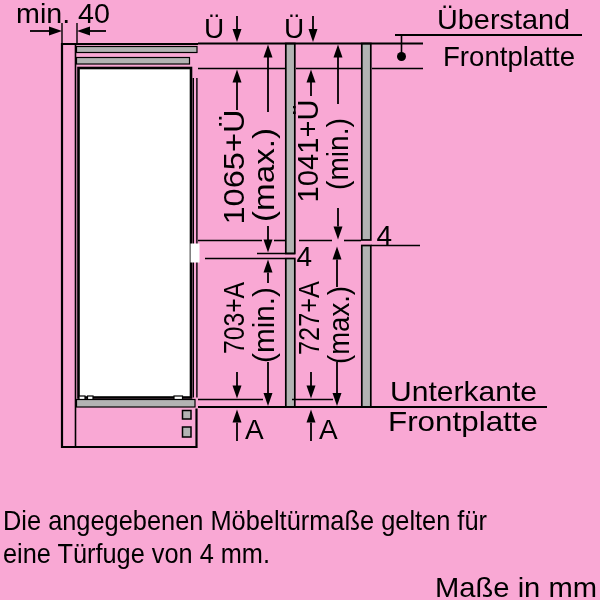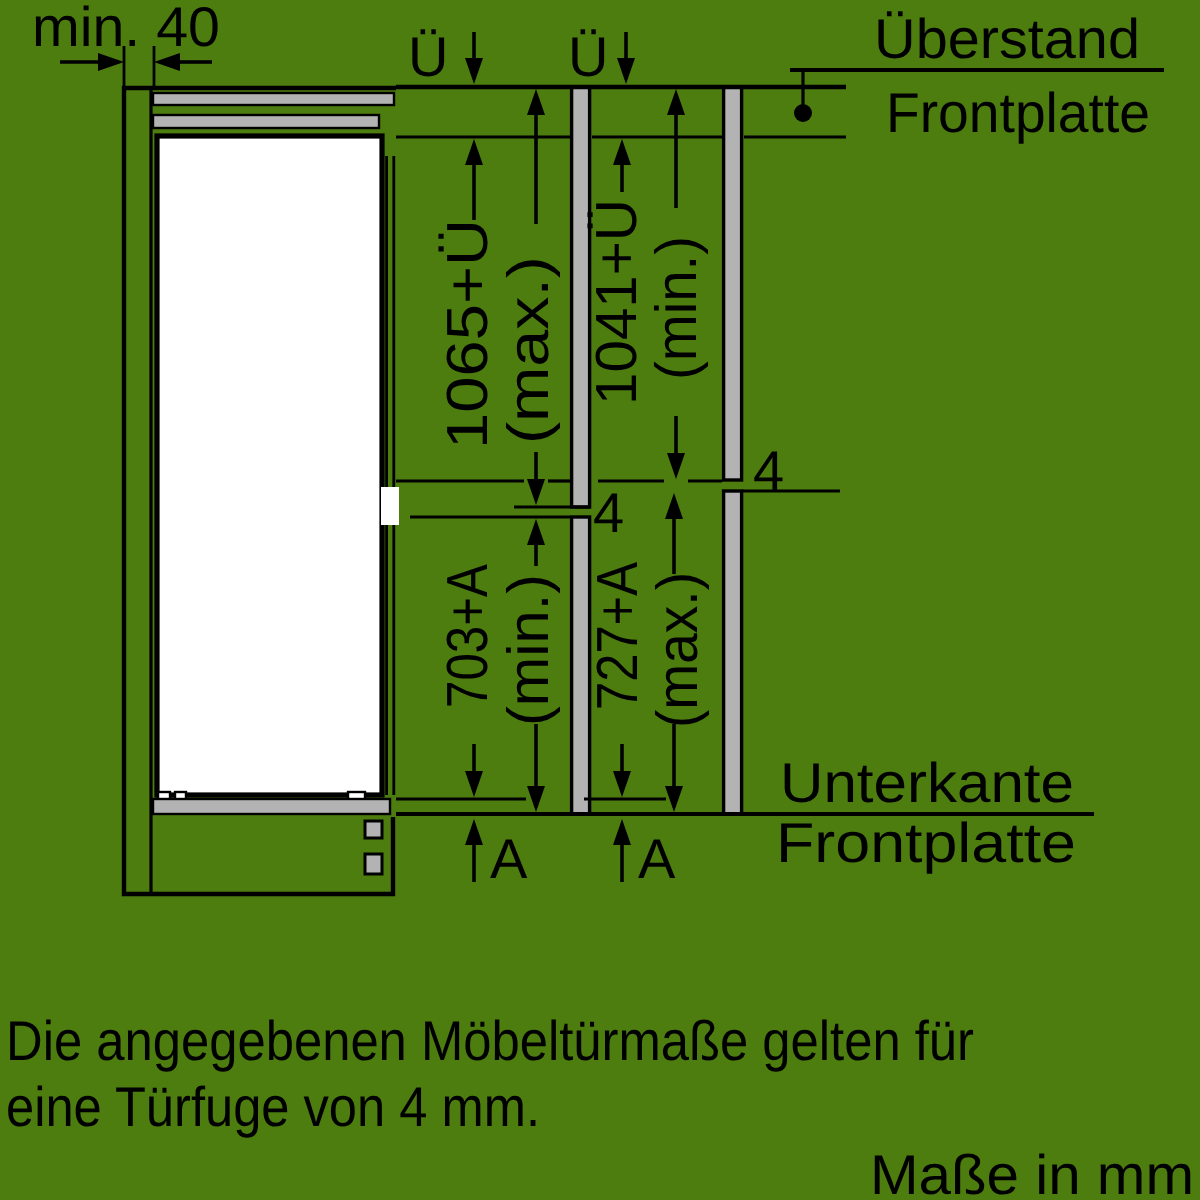--- a/index.html
+++ b/index.html
@@ -1,16 +1,16 @@
 <!DOCTYPE html>
 <html><head>
 <meta charset="utf-8">
 <style>
   html,body{margin:0;padding:0;background:#fff;}
-  .stage{width:600px;height:600px;position:relative;background:#4d7c0f;overflow:hidden;text-decoration:underline;}
+  .stage{width:600px;height:600px;position:relative;background:#f9a8d4;overflow:hidden;text-decoration:underline;}
   svg{display:block;}
   text{font-family:"Liberation Sans","DejaVu Sans",sans-serif;fill:#000;}
   .lbl{font-size:28px;}
   .rot{font-size:29px;}
 </style>
 </head>
 <body>
 
 <div class="stage">
 <svg width="600" height="600" viewBox="0 0 600 600">

